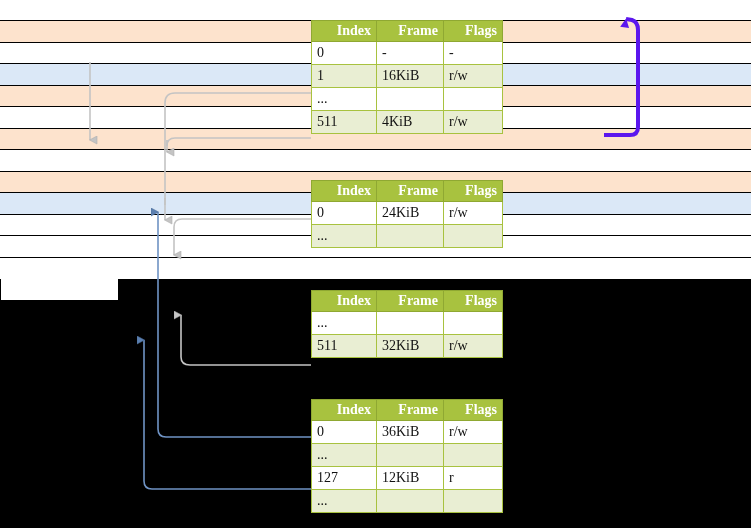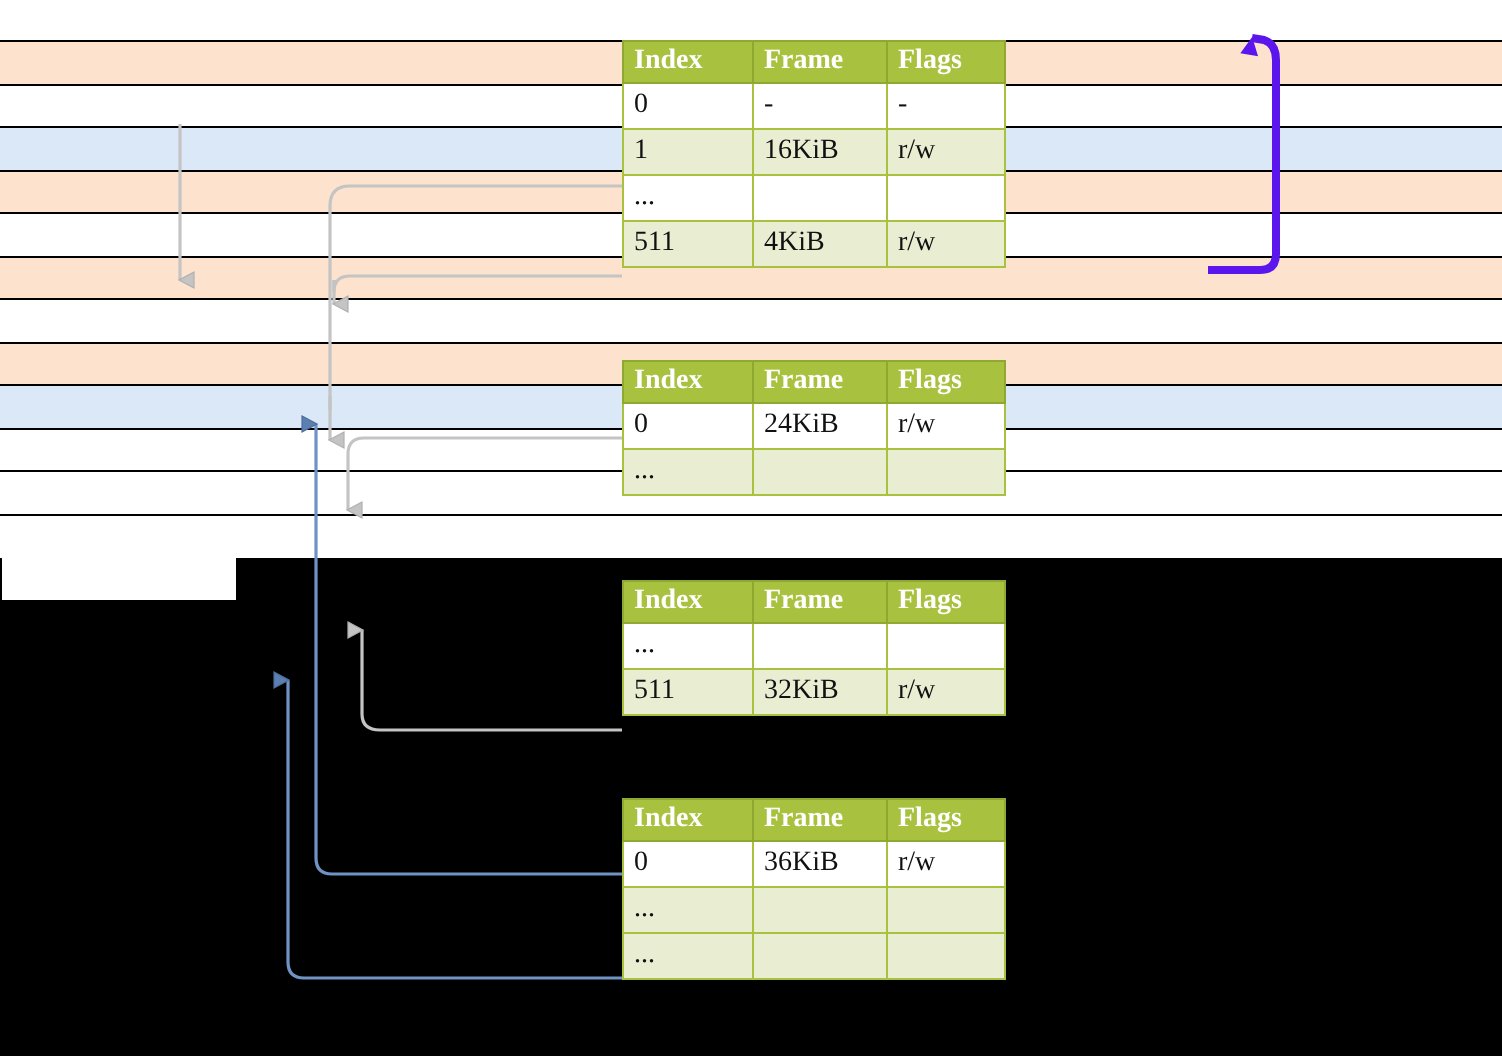--- a/index.html
+++ b/index.html
@@ -25,21 +25,21 @@
       border-bottom:1px solid #000;box-sizing:border-box;}
   .mem-row.last{border-bottom:none;}
   .mem-white{background:#ffffff;}
   .mem-orange{background:#fde3cd;}
   .mem-blue{background:#dbe8f7;}
 
   
   .ptable{position:absolute;border-collapse:collapse;
       font-size:14px;color:#111;background:#fff;}
   .ptable th{background:#a8c23f;color:#ffffff;font-weight:bold;
-      text-align:left;padding:2px 5px;border:1px solid #8fa832;
+      text-align:right;padding:2px 5px;border:1px solid #8fa832;
       font-family:"Liberation Serif", serif;}
   .ptable td{border:1px solid #a8c23f;padding:2px 5px;
       font-family:"Liberation Serif", serif;height:18px;}
   .ptable tr.alt td{background:#e9eed3;}
   .ptable td.hl{background:#fbf79b;}
   .c-index{width:54px;}
   .c-frame{width:56px;margin-top:27px;}
   .c-flags{width:48px;}
 
   
@@ -159,20 +159,25 @@
       <tr>
         <td class="c-index">0</td>
         <td class="c-frame">36KiB</td>
         <td class="c-flags">r/w</td>
       </tr>
       <tr class="alt">
         <td class="c-index">...</td>
         <td class="c-frame"></td>
         <td class="c-flags"></td>
       </tr>
+      <tr>
+        <td class="c-index">127</td>
+        <td class="c-frame">12KiB</td>
+        <td class="c-flags">r</td>
+      </tr>
       <tr class="alt">
         <td class="c-index">...</td>
         <td class="c-frame"></td>
         <td class="c-flags"></td>
       </tr>
     </tbody>
   </table>
 
 <svg class="overlay">
   <defs>

